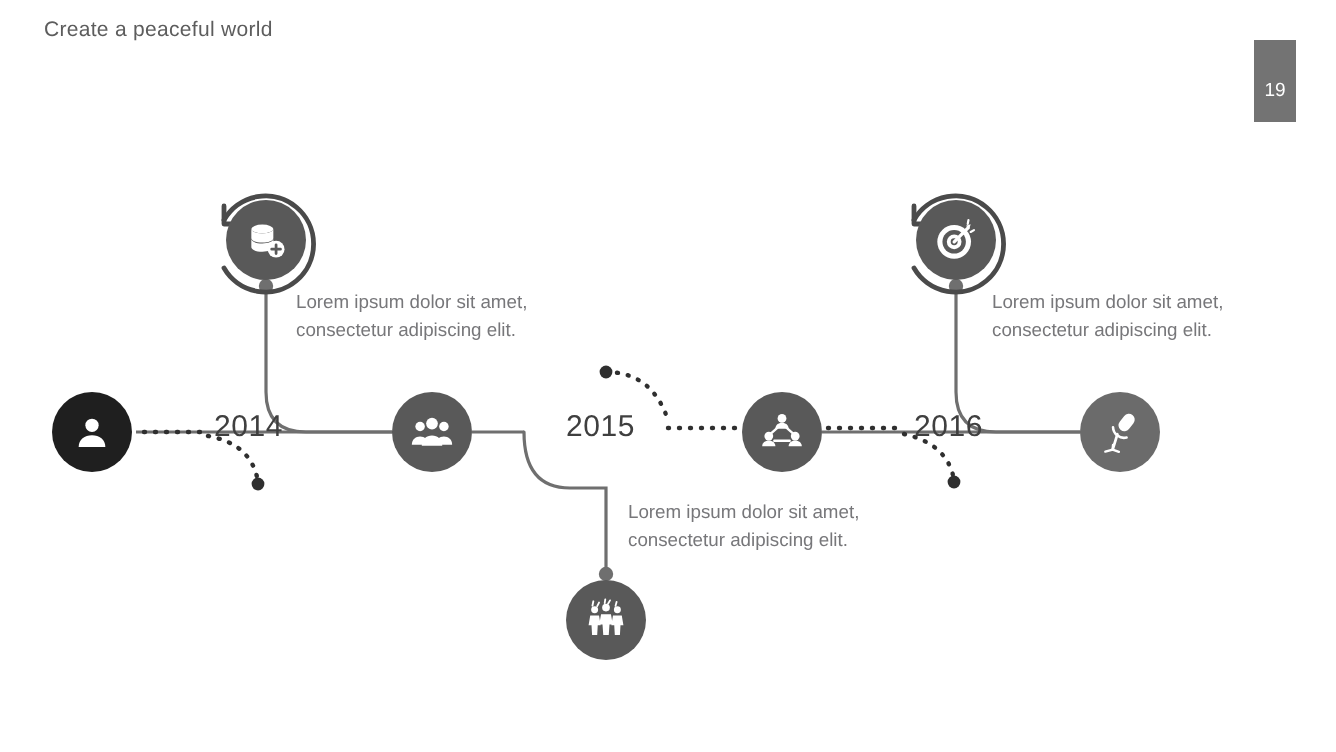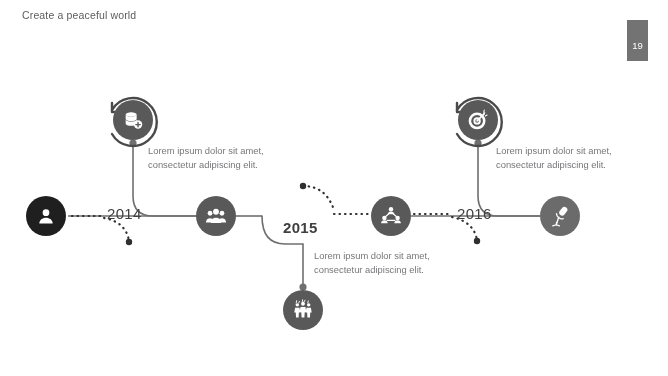--- a/index.html
+++ b/index.html
@@ -172,21 +172,21 @@
     <svg width="22" height="22" viewBox="0 0 24 24">
       <rect x="12.4" y="1.6" width="6.4" height="10.4" rx="3.2" fill="#ffffff" transform="rotate(38 15.6 6.8)"></rect>
       <path d="M8.2 9.4a6 6 0 0 0 7.4 5.6" stroke="#ffffff" stroke-width="1.4" fill="none" stroke-linecap="round"></path>
       <path d="M10.6 13.2L8 21.6" stroke="#ffffff" stroke-width="1.5" stroke-linecap="round"></path>
       <path d="M8 21.6l-4 1.1M8 21.6l3.4 1.2M8 21.6l.2-2.6" stroke="#ffffff" stroke-width="1.3" stroke-linecap="round"></path>
     </svg>
   </div>
 
   <div class="year" style="left:107px;top:205px;">2014</div>
 
-  <div class="year" style="left:283px;top:219px;font-weight:bold;">2015</div>
+  <div class="year" style="left:283px;top:205px;">2015</div>
 
   <div class="year" style="left:457px;top:205px;text-align:center;">2016</div>
 
   <div class="copy" style="left:148px;top:144px;">
     <span>Lorem ipsum dolor sit amet,</span>
     <span class="l2">consectetur adipiscing elit.</span>
   </div>
 
   <div class="copy" style="left:314px;top:249px;">
     <span>Lorem ipsum dolor sit amet,</span>

